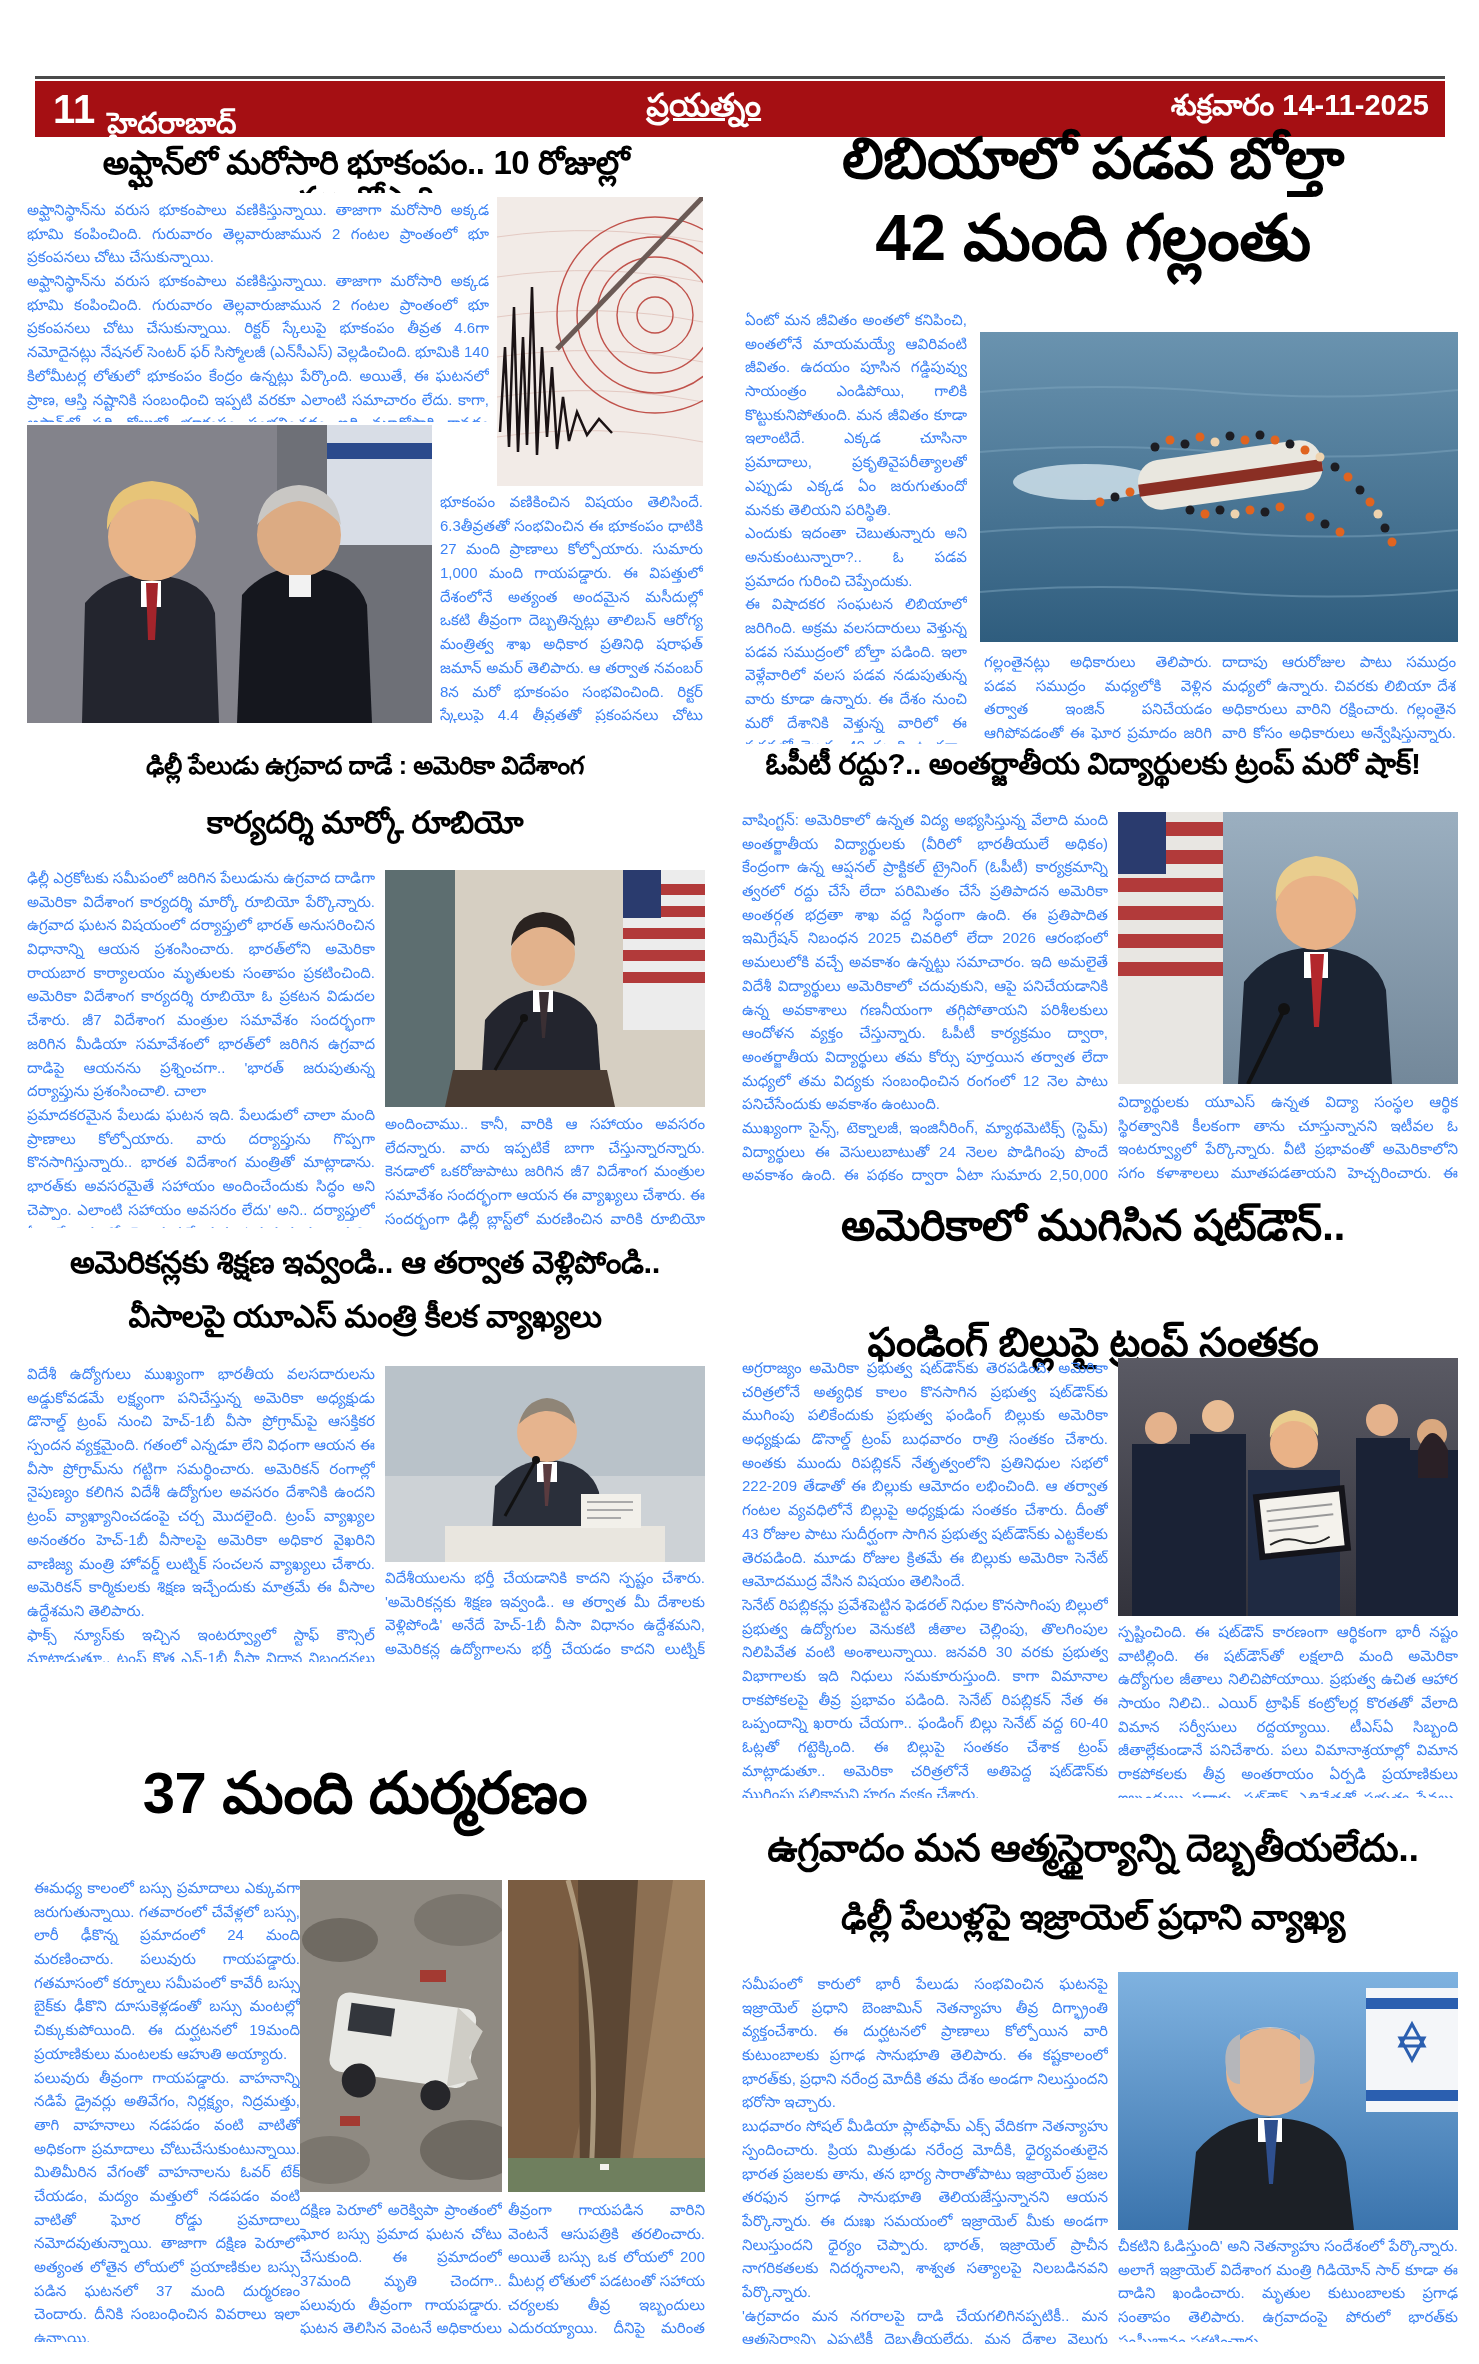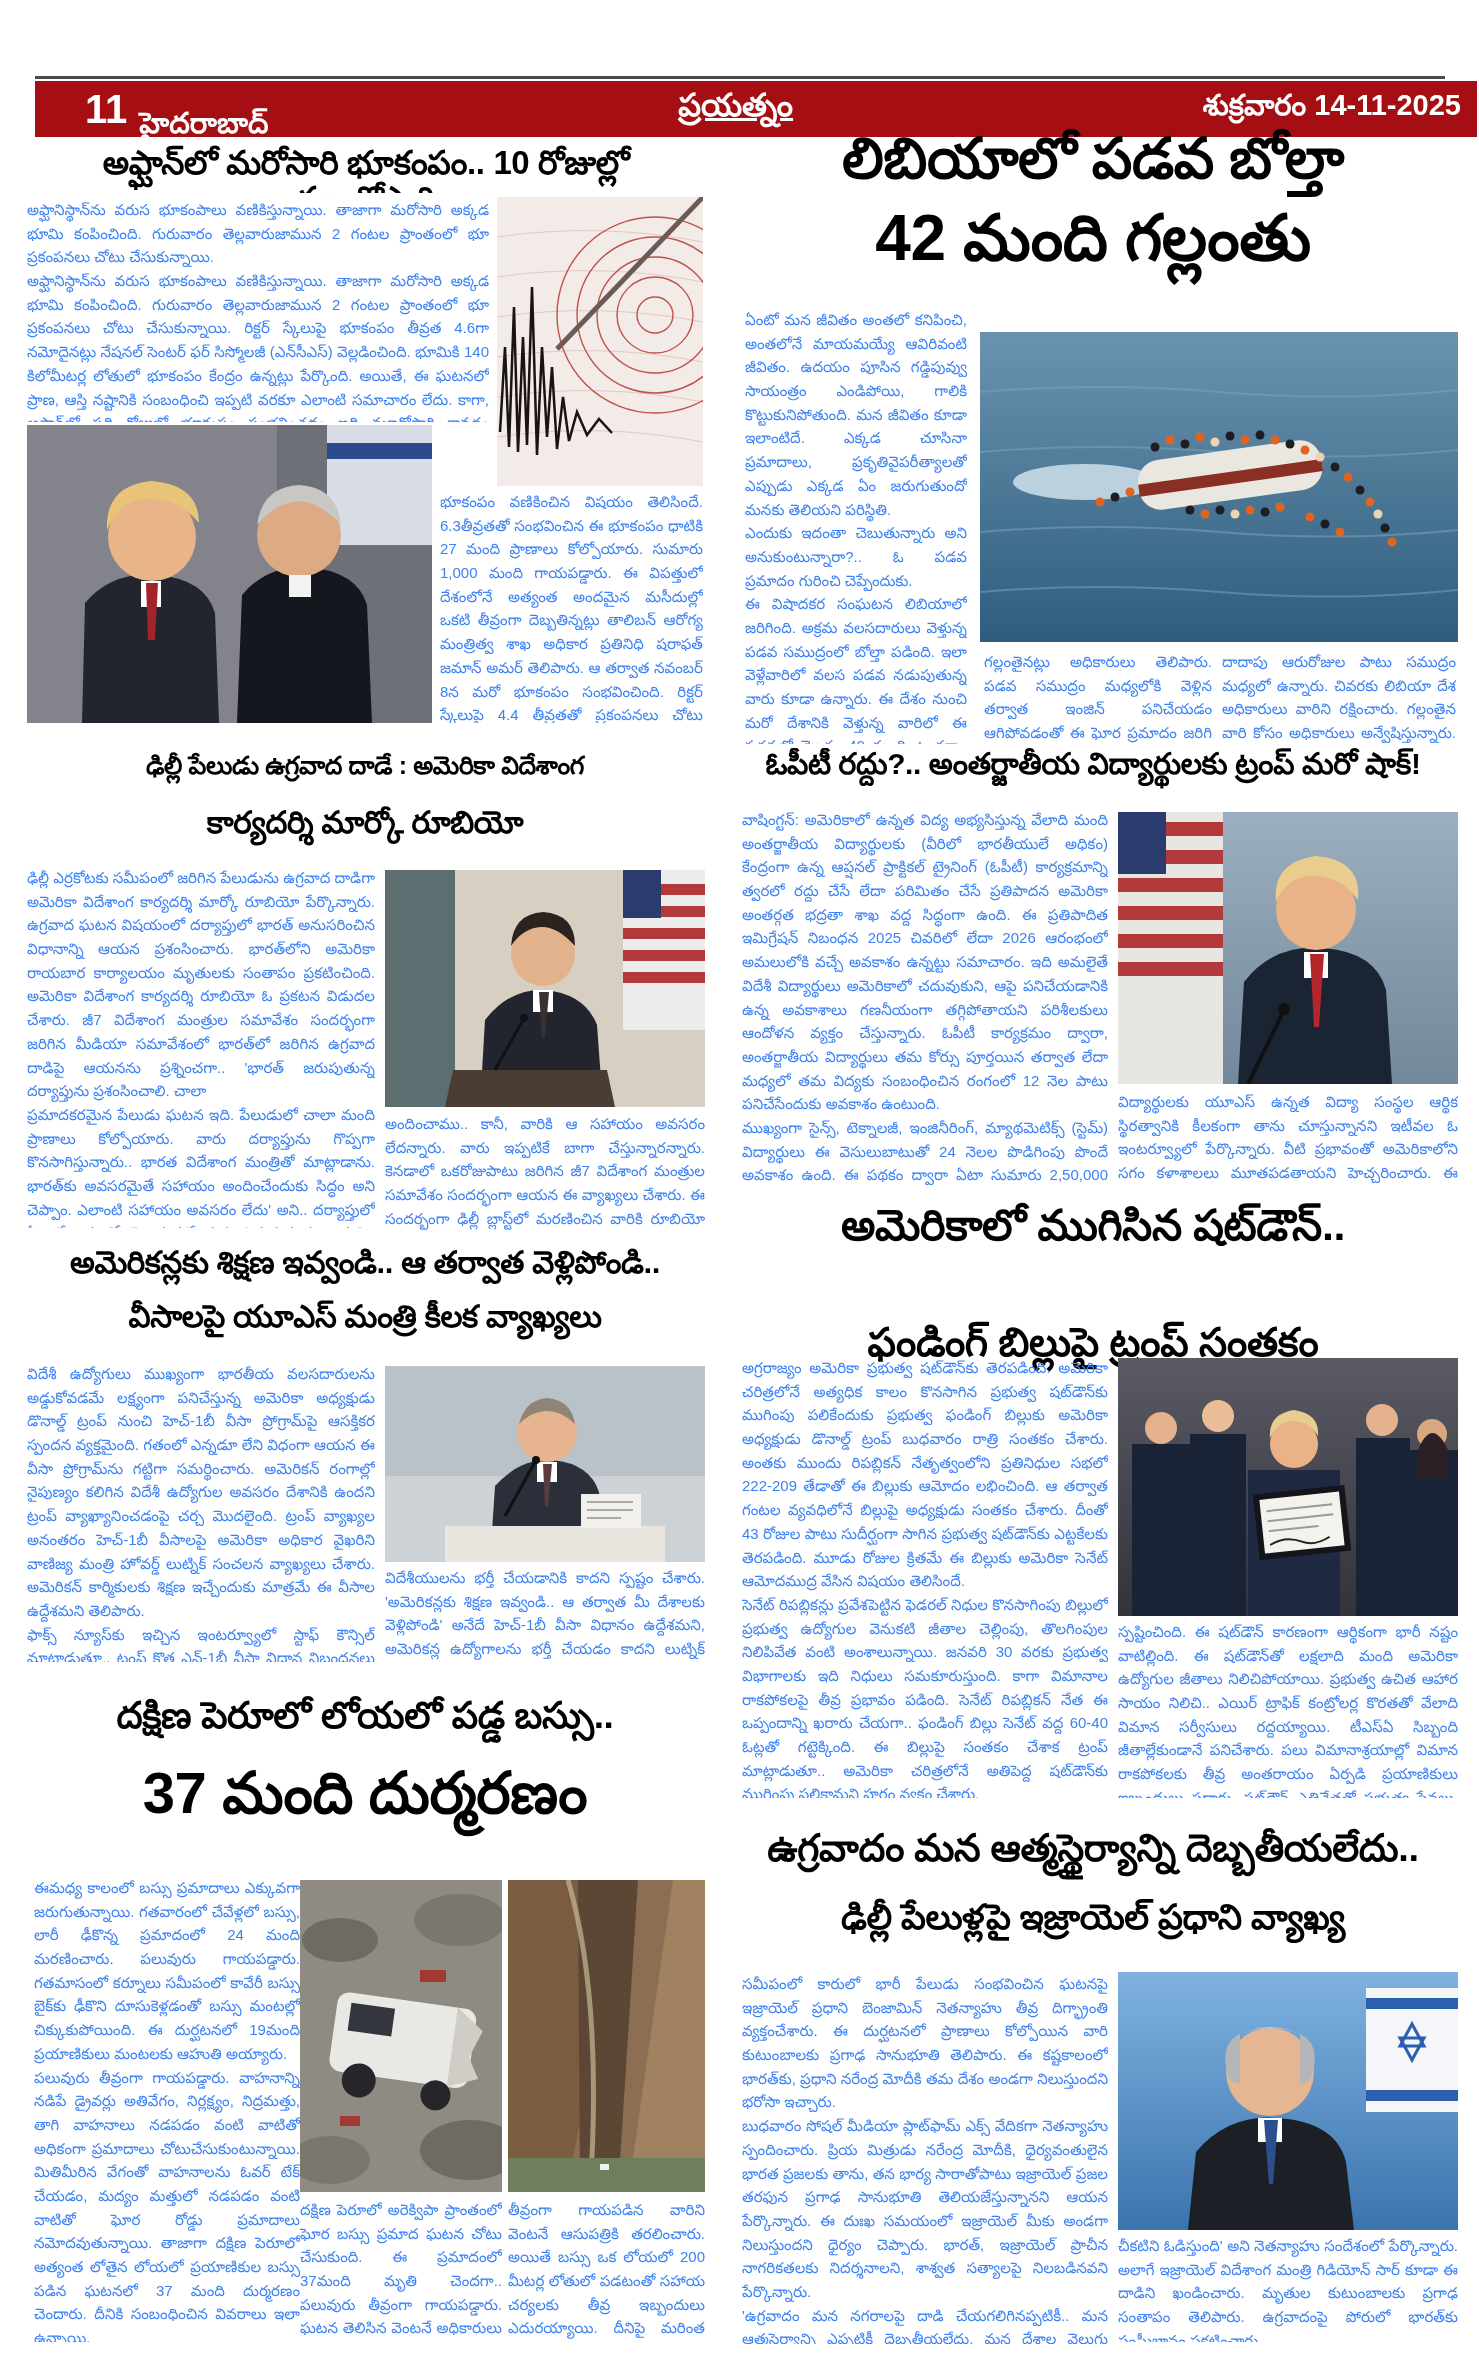--- a/index.html
+++ b/index.html
@@ -15,21 +15,21 @@
   .redbar .city{font-size:29px;font-weight:700;margin-top:36px;}
   .redbar .mast{flex:1;text-align:center;font-size:32px;font-weight:700;text-decoration:underline;}
   .redbar .date{font-size:29px;font-weight:700;padding-right:16px;}
 </style>
 </head>
 <body>
 
 <div class="page">
 
   <div class="abs" style="left:35px;top:76px;width:1410px;height:3px;background:#4a4a4a;"></div>
-  <div class="abs redbar" style="left:35px;top:81px;width:1410px;height:56px;padding-left:32px;">
+  <div class="abs redbar" style="left:35px;top:81px;width:1410px;height:56px;">
     <span class="pno">11</span>
     <span class="city">హైదరాబాద్</span>
     <span class="mast">ప్రయత్నం</span>
     <span class="date">శుక్రవారం 14-11-2025</span>
   </div>
 
   <div class="abs hl" style="left:30px;top:145px;width:672px;height:48px;font-size:33px;">అఫ్ఘాన్‌లో మరోసారి భూకంపం.. 10 రోజుల్లో మూడోసారి</div>
   <div class="abs bt" style="left:27px;top:198px;width:462px;height:224px;">అఫ్ఘానిస్థాన్‌ను వరుస భూకంపాలు వణికిస్తున్నాయి. తాజాగా మరోసారి అక్కడ భూమి కంపించింది. గురువారం తెల్లవారుజామున 2 గంటల ప్రాంతంలో భూ ప్రకంపనలు చోటు చేసుకున్నాయి.
 అఫ్ఘానిస్థాన్‌ను వరుస భూకంపాలు వణికిస్తున్నాయి. తాజాగా మరోసారి అక్కడ భూమి కంపించింది. గురువారం తెల్లవారుజామున 2 గంటల ప్రాంతంలో భూ ప్రకంపనలు చోటు చేసుకున్నాయి. రిక్టర్ స్కేలుపై భూకంపం తీవ్రత 4.6గా నమోదైనట్లు నేషనల్ సెంటర్ ఫర్ సిస్మోలజీ (ఎన్‌సీఎస్) వెల్లడించింది. భూమికి 140 కిలోమీటర్ల లోతులో భూకంపం కేంద్రం ఉన్నట్లు పేర్కొంది. అయితే, ఈ ఘటనలో ప్రాణ, ఆస్తి నష్టానికి సంబంధించి ఇప్పటి వరకూ ఎలాంటి సమాచారం లేదు. కాగా, అఫ్ఘాన్‌లో పది రోజుల్లో భూకంపం సంభవించడం ఇది మూడోసారి కావడం గమనార్హం. ఈ నెల 4,5 తేదీల్లో అఫ్ఘాన్‌ను అత్యంత శక్తిమంతమైన</div>
   <div class="abs photo" style="left:497px;top:197px;width:206px;height:289px;">
@@ -258,21 +258,20 @@
       <rect x="60,"></rect>
       <rect x="60" y="160" width="220" height="36" fill="#e9e6df"></rect>
       <rect x="196" y="128" width="60" height="34" fill="#f2f0ea"></rect>
       <line x1="202" y1="136" x2="248" y2="136" stroke="#aaa" stroke-width="2"></line>
       <line x1="202" y1="144" x2="248" y2="144" stroke="#aaa" stroke-width="2"></line>
       <line x1="202" y1="152" x2="236" y2="152" stroke="#aaa" stroke-width="2"></line>
     </svg>
   </div>
   <div class="abs bt" style="left:385px;top:1566px;width:320px;height:96px;">విదేశీయులను భర్తీ చేయడానికి కాదని స్పష్టం చేశారు. 'అమెరికన్లకు శిక్షణ ఇవ్వండి.. ఆ తర్వాత మీ దేశాలకు వెళ్లిపోండి' అనేదే హెచ్-1బీ వీసా విధానం ఉద్దేశమని, అమెరికన్ల ఉద్యోగాలను భర్తీ చేయడం కాదని లుట్నిక్ తేల్చి చెప్పారు. ఈ విధానాన్నే ట్రంప్ ప్రభుత్వం కొనసాగించనుందని ఆయన నిర్ధారించి తెలిపారు.</div>
 
-  <div class="abs hl" style="left:27px;top:1696px;width:676px;height:60px;font-size:37px;">దక్షిణ పెరూలో లోయలో పడ్డ బస్సు..</div>
   <div class="abs hl" style="left:27px;top:1762px;width:676px;height:92px;font-size:58px;">37 మంది దుర్మరణం</div>
   <div class="abs bt" style="left:27px;top:1876px;width:266px;height:466px;margin-left:7px;">ఈమధ్య కాలంలో బస్సు ప్రమాదాలు ఎక్కువగా జరుగుతున్నాయి. గతవారంలో చేవేళ్లలో బస్సు, లారీ ఢీకొన్న ప్రమాదంలో 24 మంది మరణించారు. పలువురు గాయపడ్డారు. గతమాసంలో కర్నూలు సమీపంలో కావేరీ బస్సు బైక్‌కు ఢీకొని దూసుకెళ్లడంతో బస్సు మంటల్లో చిక్కుకుపోయింది. ఈ దుర్ఘటనలో 19మంది ప్రయాణికులు మంటలకు ఆహుతి అయ్యారు.
 పలువురు తీవ్రంగా గాయపడ్డారు. వాహనాన్ని నడిపే డ్రైవర్లు అతివేగం, నిర్లక్ష్యం, నిద్రమత్తు, తాగి వాహనాలు నడపడం వంటి వాటితో అధికంగా ప్రమాదాలు చోటుచేసుకుంటున్నాయి. మితిమీరిన వేగంతో వాహనాలను ఓవర్ టేక్ చేయడం, మద్యం మత్తులో నడపడం వంటి వాటితో ఘోర రోడ్డు ప్రమాదాలు నమోదవుతున్నాయి. తాజాగా దక్షిణ పెరూలో అత్యంత లోతైన లోయలో ప్రయాణికుల బస్సు పడిన ఘటనలో 37 మంది దుర్మరణం చెందారు. దీనికి సంబంధించిన వివరాలు ఇలా ఉన్నాయి.</div>
   <div class="abs photo" style="left:300px;top:1880px;width:202px;height:312px;">
     <svg viewBox="0 0 202 312" preserveAspectRatio="none">
       <rect width="202" height="312" fill="#8f8a82"></rect>
       <ellipse cx="40" cy="60" rx="38" ry="22" fill="#6f6a62"></ellipse>
       <ellipse cx="160" cy="40" rx="46" ry="26" fill="#7b766e"></ellipse>
       <ellipse cx="170" cy="270" rx="50" ry="30" fill="#6f6a62"></ellipse>
       <ellipse cx="30" cy="280" rx="40" ry="24" fill="#7b766e"></ellipse>

